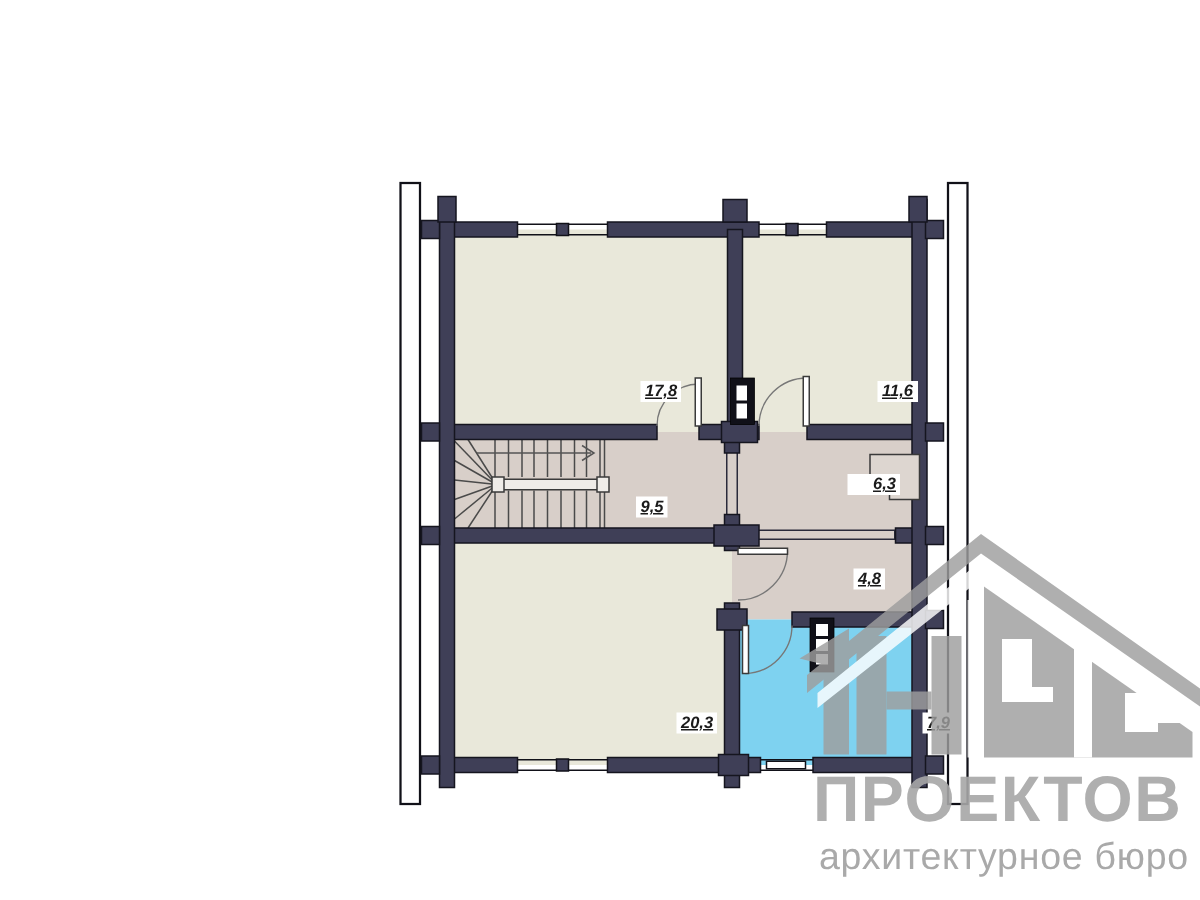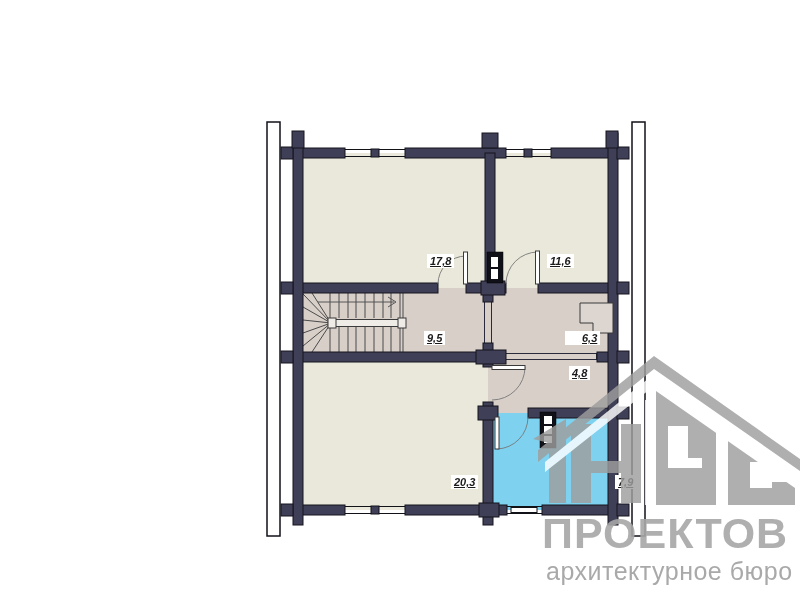--- a/index.html
+++ b/index.html
@@ -190,24 +190,24 @@
         <rect x="540" y="412" width="16" height="36" fill="#101018" stroke="#000" stroke-width="0.5"></rect>
         <rect x="544" y="416" width="8" height="8" fill="#fff"></rect>
         <rect x="544" y="426" width="8" height="8" fill="#fff"></rect>
         <rect x="544" y="436" width="8" height="7" fill="#fff"></rect>
       </g>
       <path d="M580,303 h33 v30 h-20 v-10 h-13 z" fill="#ddd6d0" stroke="#3a3a3a" stroke-width="1"></path>
     </g>
   </svg>
 
   <div class="area-label" style="left:427px;top:254px;"><span>17,8</span></div>
-  <div class="area-label" style="left:547px;top:254px;"><span>11,6</span></div>
+  <div class="area-label" style="left:585px;top:254px;"><span>11,6</span></div>
   <div class="area-label" style="left:424px;top:331px;"><span>9,5</span></div>
-  <div class="area-label" style="left:565px;top:331px;padding-left:17px;"><span>6,3</span></div>
-  <div class="area-label" style="left:569px;top:366px;"><span>4,8</span></div>
+  <div class="area-label" style="left:565px;top:316px;padding-left:17px;"><span>6,3</span></div>
+  <div class="area-label" style="left:569px;top:379px;"><span>4,8</span></div>
   <div class="area-label" style="left:431px;top:475px;margin-left:20px;"><span>20,3</span></div>
   <div class="area-label" style="left:575px;top:475px;margin-left:40px;"><span>7,9</span></div>
 
   <svg class="wm" style="left:520px;top:350px;" width="285" height="160" viewBox="0 0 285 160">
     <g fill="#9e9e9e">
 
       <path d="M18,100 L134,6 L280,109 L280,121 L134,19 L18,112 Z"></path>
 
       <path d="M13,89 L46,69 L46,153 L29,153 L29,93 Z"></path>
 

